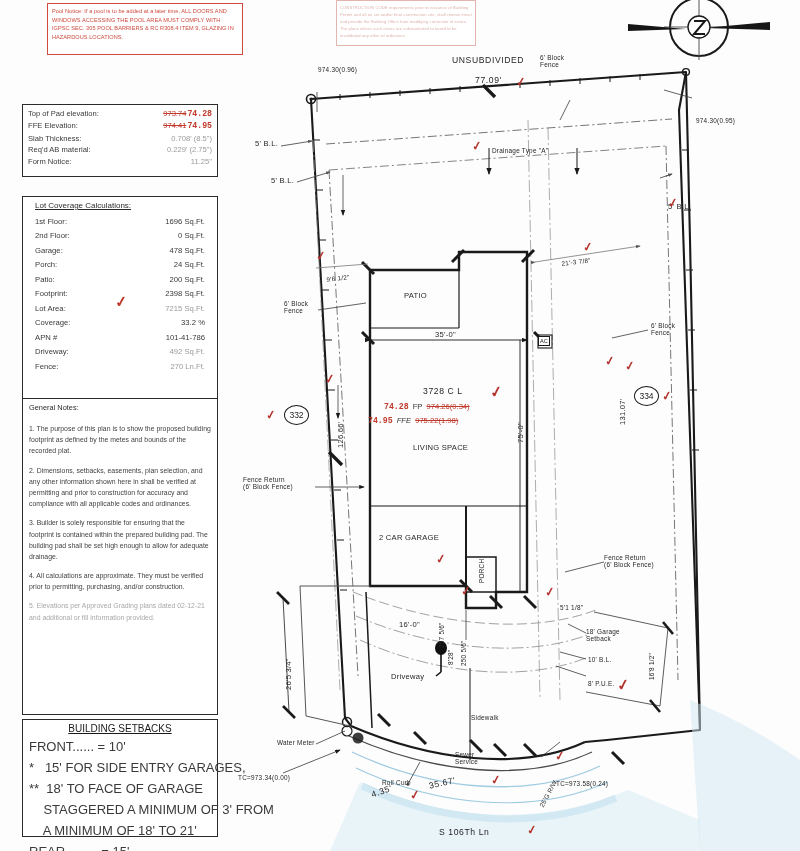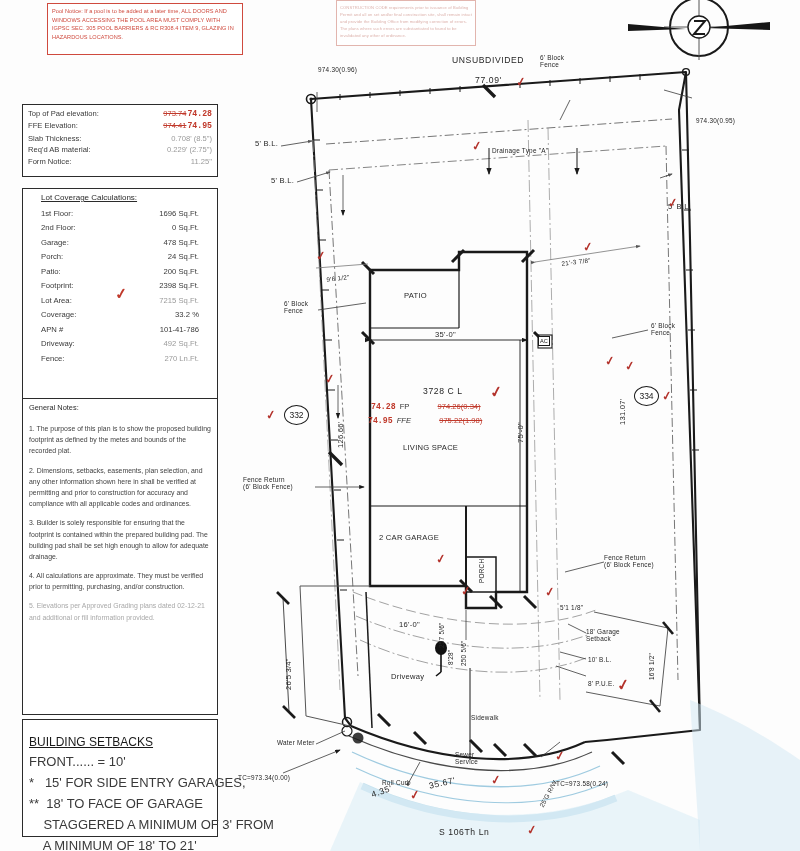--- a/index.html
+++ b/index.html
@@ -25,41 +25,41 @@
                border:1px solid #e2b5ae;box-sizing:border-box;background:#fff;}
   #code-notice p{margin:0;font-size:4.1px;line-height:1.72;color:#dcb0aa;letter-spacing:.1px;}
 
   
   #elev-table{left:22px;top:104px;width:196px;height:73px;padding:3px 5px;}
   .row{display:flex;justify-content:space-between;align-items:baseline;
        font-size:7.6px;line-height:1.52;color:#3a3a3a;}
   .row .lbl{white-space:nowrap;}
   .row .val{white-space:nowrap;}
   .strike{text-decoration:line-through;text-decoration-color:#c0392b;
-          text-decoration-thickness:1.1px;color:#c0392b;margin-right:1px;margin-left:24px;}
+          text-decoration-thickness:1.1px;color:#c0392b;margin-right:1px;}
   .newval{color:#c0392b;font-weight:bold;font-size:8.2px;font-family:"Liberation Mono", monospace;}
   .gray{color:#9a9a9a;}
 
   
-  #lot-coverage{left:22px;top:188px;width:196px;height:261px;padding:4px 18px;}
+  #lot-coverage{left:22px;top:196px;width:196px;height:261px;padding:4px 12px;}
   .sect-title{font-size:8px;text-decoration:underline;margin-bottom:5px;color:#2b2b2b;}
   .lc-row{display:flex;justify-content:space-between;font-size:7.7px;
           line-height:1.88;color:#3a3a3a;position:relative;}
   #lc-check{position:absolute;left:92px;top:96px;font-size:15px;color:#c0392b;
             transform:rotate(-8deg);font-weight:bold;}
 
   
   #gen-notes{left:22px;top:398px;width:196px;height:317px;padding:4px 6px;}
   #gen-notes .nt{font-size:6.9px;line-height:1.62;color:#3f3f3f;margin:0 0 8px 0;}
   #gen-notes .nt.faded{color:#a8a8a8;}
   #gen-notes .hd{font-size:7.4px;margin:0 0 11px 0;color:#2b2b2b;}
 
   
   #setbacks{left:22px;top:719px;width:196px;height:118px;padding:3px 6px;}
-  #setbacks .hd{font-size:12px;text-decoration:underline;margin:12px 0 2px 0;}
+  #setbacks .hd{font-size:10px;text-decoration:underline;margin:0 0 2px 0;text-align:center;}
   #setbacks .sb{font-size:13px;line-height:1.62;color:#3a3a3a;margin:0;white-space:pre;}
 
   
   #watermark{left:4px;top:793px;font-size:27px;letter-spacing:1.4px;color:#4a4a4a;
              opacity:.82;font-family:"Liberation Sans", sans-serif;}
 
   
   #plan{position:absolute;left:0;top:0;width:800px;height:851px;}
 
   
@@ -397,32 +397,32 @@
   <div class="check sm" style="left:662px;top:390px;">✓</div>
 
   <div class="plabel" style="left:404px;top:291px;">PATIO</div>
   <div class="plabel" style="left:435px;top:330px;">35'-0"</div>
   <div class="plabel rot90" style="left:516px;top:443px;">75'-0"</div>
   <div class="acbox" style="left:538px;top:336px;">AC</div>
 
   <div class="plabel mid" style="left:423px;top:386px;">3728 C L</div>
   <div class="check" style="left:490px;top:384px;">✓</div>
 
-  <div class="abs" style="left:371px;top:402px;font-size:7.6px;white-space:nowrap;">
+  <div class="abs" style="left:384px;top:402px;font-size:7.6px;white-space:nowrap;">
     <span class="newval">74.28</span>
     <span style="color:#333;margin:0 2px;">FP</span>
     <span class="strike">974.26(0.34)</span>
   </div>
   <div class="abs" style="left:368px;top:416px;font-size:7.6px;white-space:nowrap;">
     <span class="newval">74.95</span>
     <span style="color:#333;margin:0 2px;font-style:italic;">FFE</span>
     <span class="strike">975.22(1.98)</span>
   </div>
 
-  <div class="plabel" style="left:403px;top:443px;">LIVING SPACE</div>
+  <div class="plabel" style="left:413px;top:443px;">LIVING SPACE</div>
   <div class="plabel" style="left:379px;top:533px;text-align:center;">2 CAR GARAGE</div>
   <div class="plabel tiny rot90" style="left:478px;top:583px;">PORCH</div>
 
   <div class="plabel tiny" style="left:243px;top:476px;">Fence Return
 (6' Block Fence)</div>
   <div class="plabel tiny" style="left:604px;top:554px;">Fence Return
 (6' Block Fence)</div>
 
   <div class="plabel" style="left:399px;top:620px;">16'-0"</div>
   <div class="plabel rot90" style="left:284px;top:690px;">26'5 3/4"</div>

